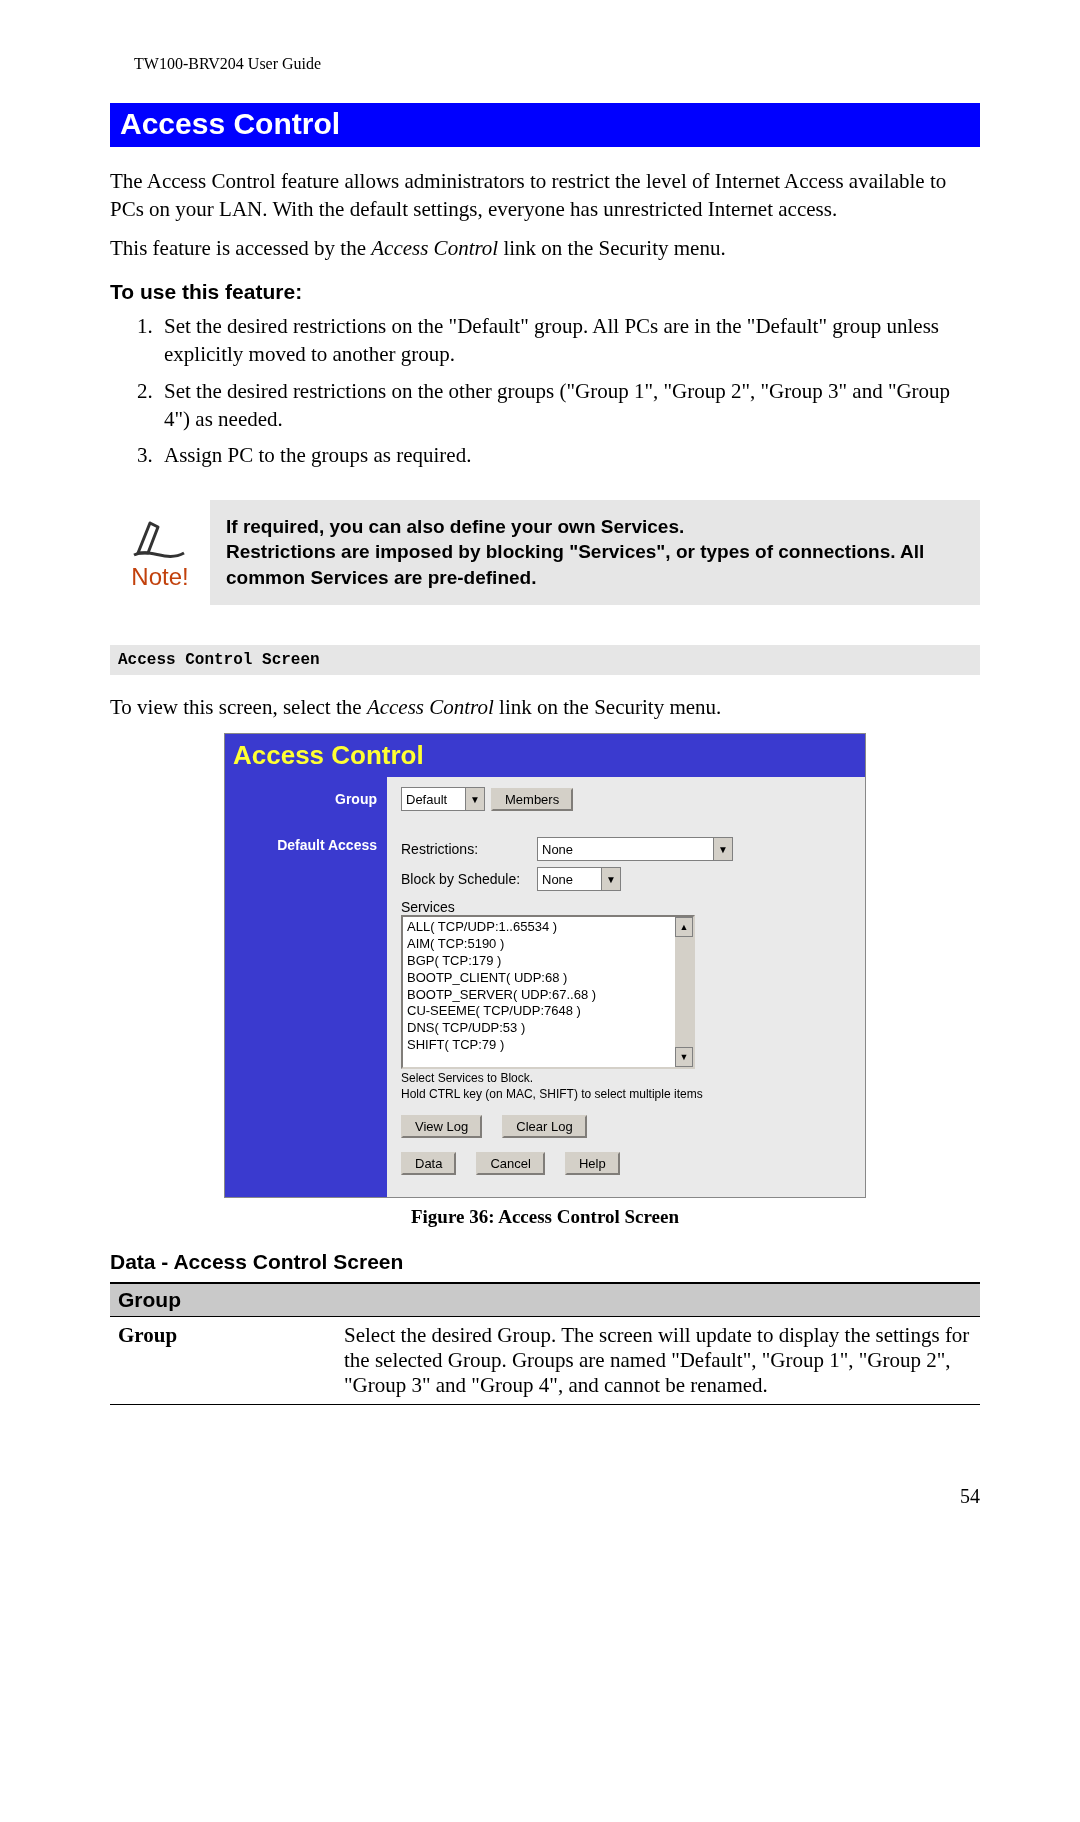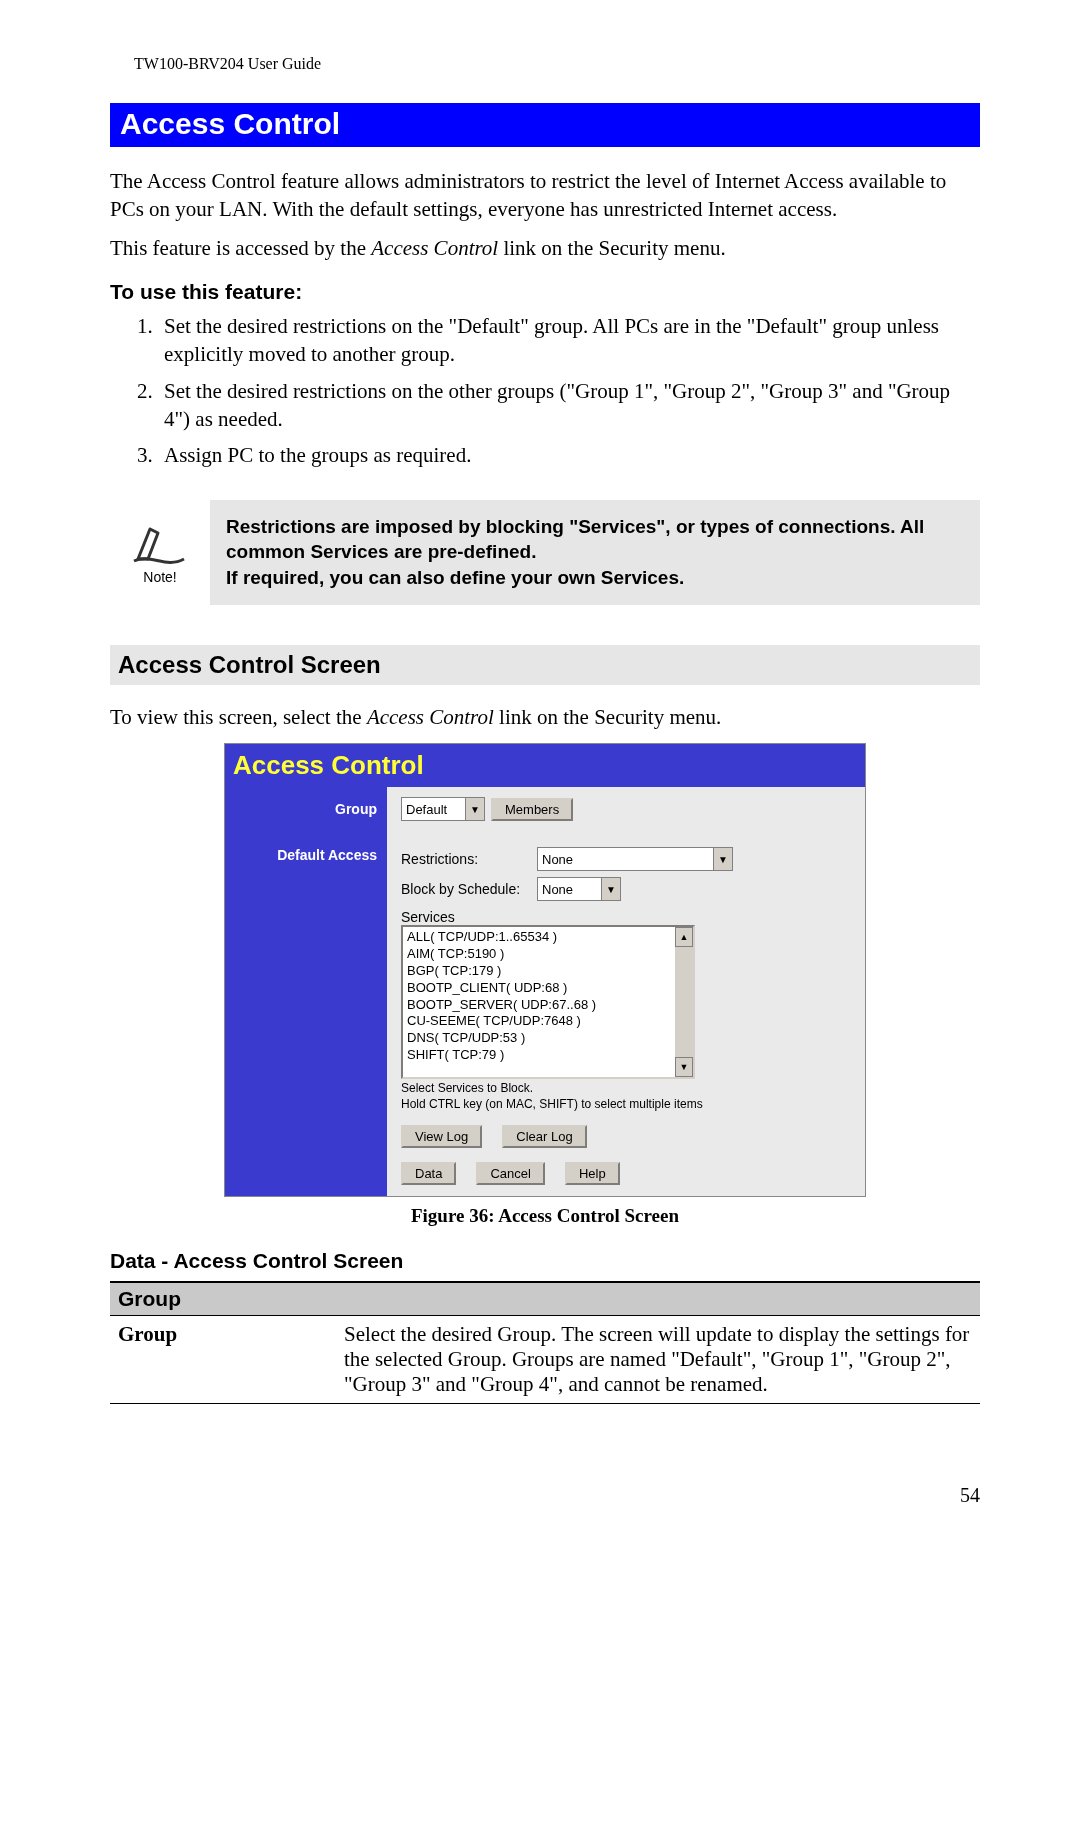--- a/index.html
+++ b/index.html
@@ -57,35 +57,35 @@
   .note-icon {
     width: 100px;
     text-align: center;
     display: flex;
     flex-direction: column;
     align-items: center;
     justify-content: center;
     font-family: Arial, Helvetica, sans-serif;
   }
   .note-icon svg { width: 60px; height: 48px; }
-  .note-icon .lbl { font-size: 14px; color:#000000; margin-top:2px;}
+  .note-icon .lbl { font-size: 24px; color:#c2410c; margin-top:2px;}
   .note-box {
     flex: 1;
     background: #e6e6e6;
     padding: 14px 16px;
     font-family: Arial, Helvetica, sans-serif;
     font-weight: bold;
     font-size: 19px;
     line-height: 1.35;
   }
   .screen-heading {
     background: #e6e6e6;
-    font-family: Liberation Sans, sans-serif;
-    font-weight: bold;
-    font-size: 24px;
+    font-family: Liberation Mono, monospace;
+    font-weight: bold;
+    font-size: 16px;
     padding: 6px 8px;
     margin: 10px 0 18px 0;
   }
   
   .shot-wrap {
     display:flex;
     justify-content:center;
     margin: 12px 0 8px 0;
   }
   .shot {
@@ -111,21 +111,21 @@
     padding: 14px 10px 14px 8px;
     text-align: right;
     font-weight: bold;
     font-size: 14px;
     box-sizing: border-box;
   }
   .shot-nav .nav-item { margin-bottom: 30px; }
   .shot-main {
     flex: 1;
     background: #eaeaea;
-    padding: 10px 14px 11px 14px;
+    padding: 10px 14px 22px 14px;
   }
   .ui-row { margin-bottom: 6px; display:flex; align-items:center; gap:6px;}
   .ui-select {
     border: 1px solid #808080;
     background: #fff;
     display:inline-flex; align-items:center;
     height: 22px;
     font-size: 13px;
     padding-left:4px;
   }
@@ -222,22 +222,22 @@
 
   <div class="note-row">
     <div class="note-icon">
       <svg viewBox="0 0 60 48">
         <path d="M8 40 L20 10 L28 14 L18 40 Z" fill="none" stroke="#333" stroke-width="3" stroke-linejoin="round"></path>
         <path d="M4 42 C 20 34, 36 50, 54 40" fill="none" stroke="#333" stroke-width="3"></path>
       </svg>
       <div class="lbl">Note!</div>
     </div>
     <div class="note-box">
+      <div>If required, you can also define your own Services.</div>
       <div>Restrictions are imposed by blocking "Services", or types of connections. All common Services are pre-defined.</div>
-      <div>If required, you can also define your own Services.</div>
     </div>
   </div>
 
   <div class="screen-heading">Access Control Screen</div>
 
   <p class="para">
     <span>To view this screen, select the </span><span class="italic">Access Control</span><span> link on the Security menu.</span>
   </p>
 
   <div class="shot-wrap">

